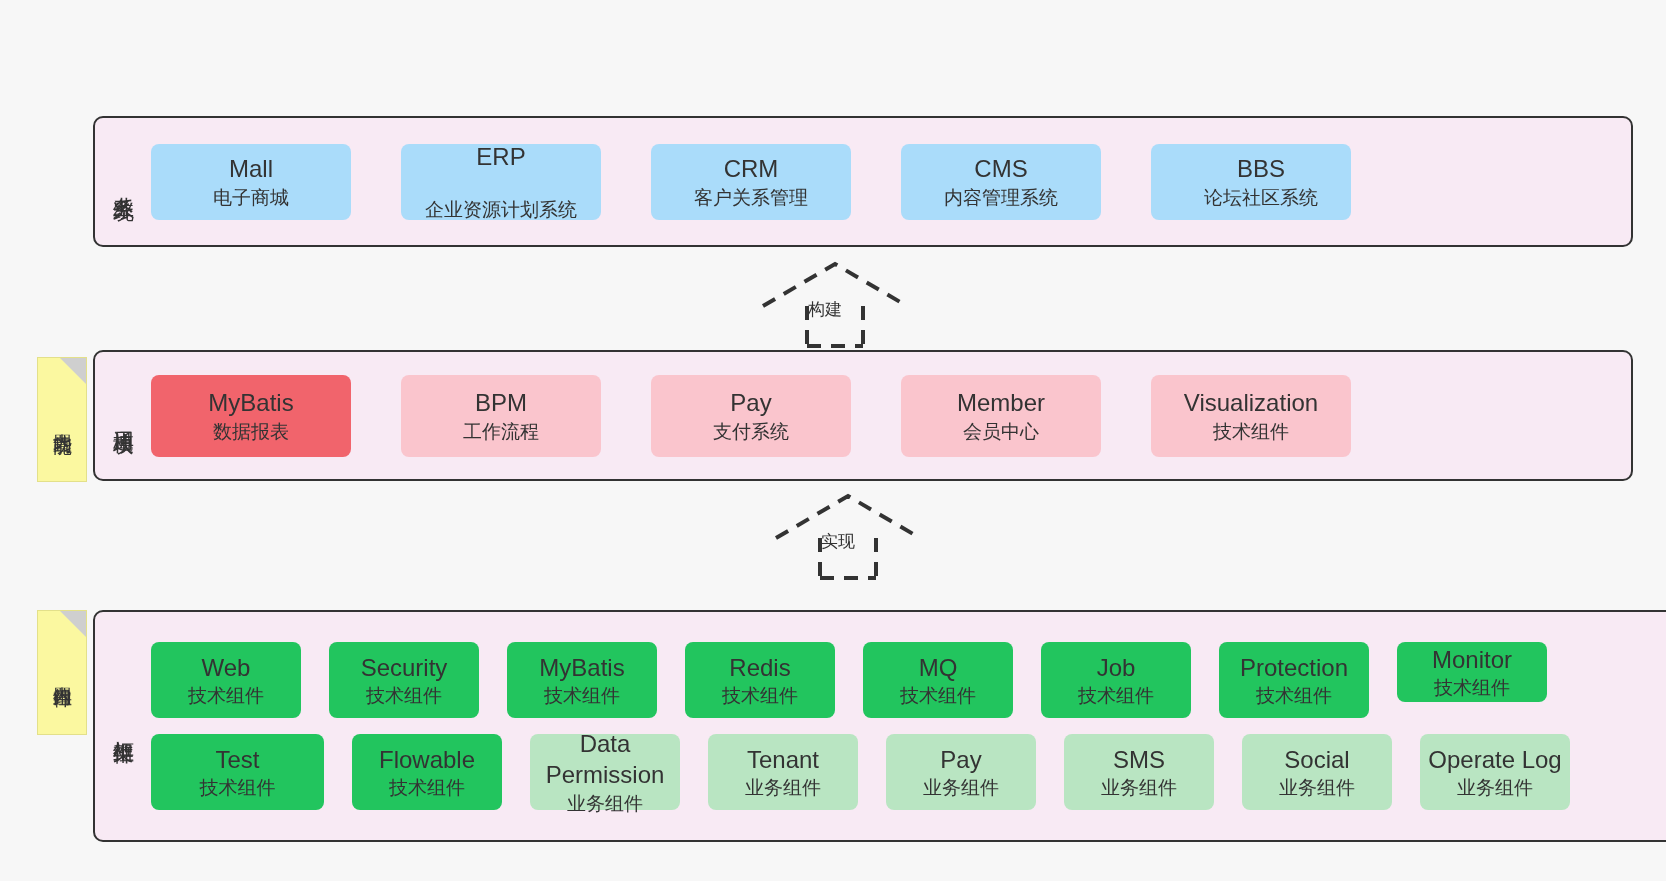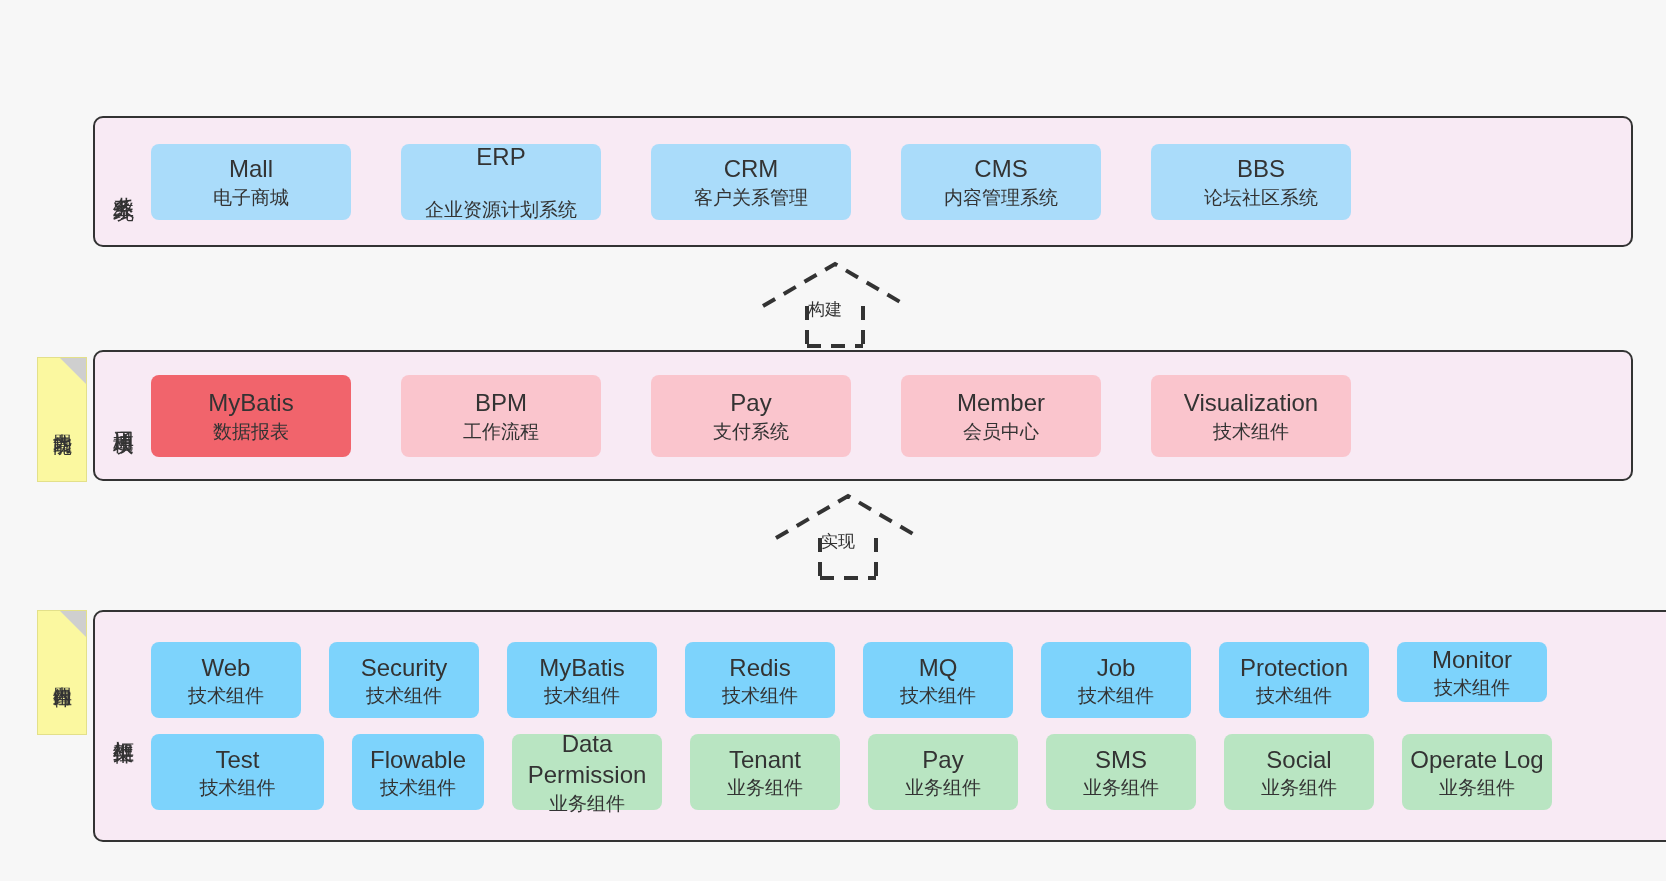--- a/index.html
+++ b/index.html
@@ -69,21 +69,21 @@
     color: #333333;
   }
   .card .c-sub {
     font-size: 19px;
     line-height: 1.32;
     color: #333333;
   }
   .card.blue  { background: #aadcfa; }
   .card.red   { background: #f1646c; }
   .card.pink  { background: #fac5cd; }
-  .card.green { background: #7dd3fc; text-align: center; }
+  .card.green { background: #22c55e; text-align: center; }
   .card.lgreen{ background: #b9e5c2; }
 
   
   .sticky {
     position: absolute;
     background: #fbf8a0;
     border: 1px solid #e3e08a;
     box-sizing: border-box;
     display: flex;
     align-items: center;
@@ -239,21 +239,21 @@
         <div class="card green" style="width: 150px; height: 60px;">
           <div class="c-title">Monitor</div>
           <div class="c-sub">技术组件</div>
         </div>
       </div>
     <div class="card-row" id="row-fw2" style="gap: 28px; padding-left: 0px;">
         <div class="card green" style="width: 173px; height: 76px;">
           <div class="c-title">Test</div>
           <div class="c-sub">技术组件</div>
         </div>
-        <div class="card green" style="width: 132px; height: 76px;">
+        <div class="card green" style="width: 150px; height: 76px;">
           <div class="c-title">Flowable</div>
           <div class="c-sub">技术组件</div>
         </div>
         <div class="card lgreen" style="width: 150px; height: 76px;">
           <div class="c-title">Data Permission</div>
           <div class="c-sub">业务组件</div>
         </div>
         <div class="card lgreen" style="width: 150px; height: 76px;">
           <div class="c-title">Tenant</div>
           <div class="c-sub">业务组件</div>

